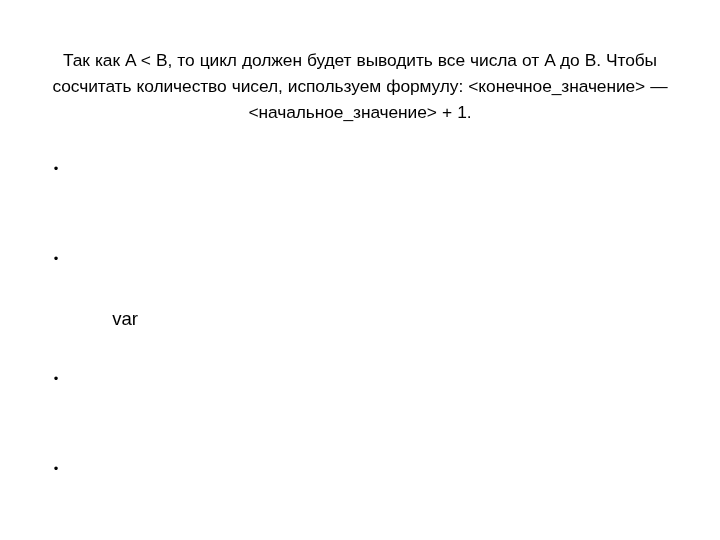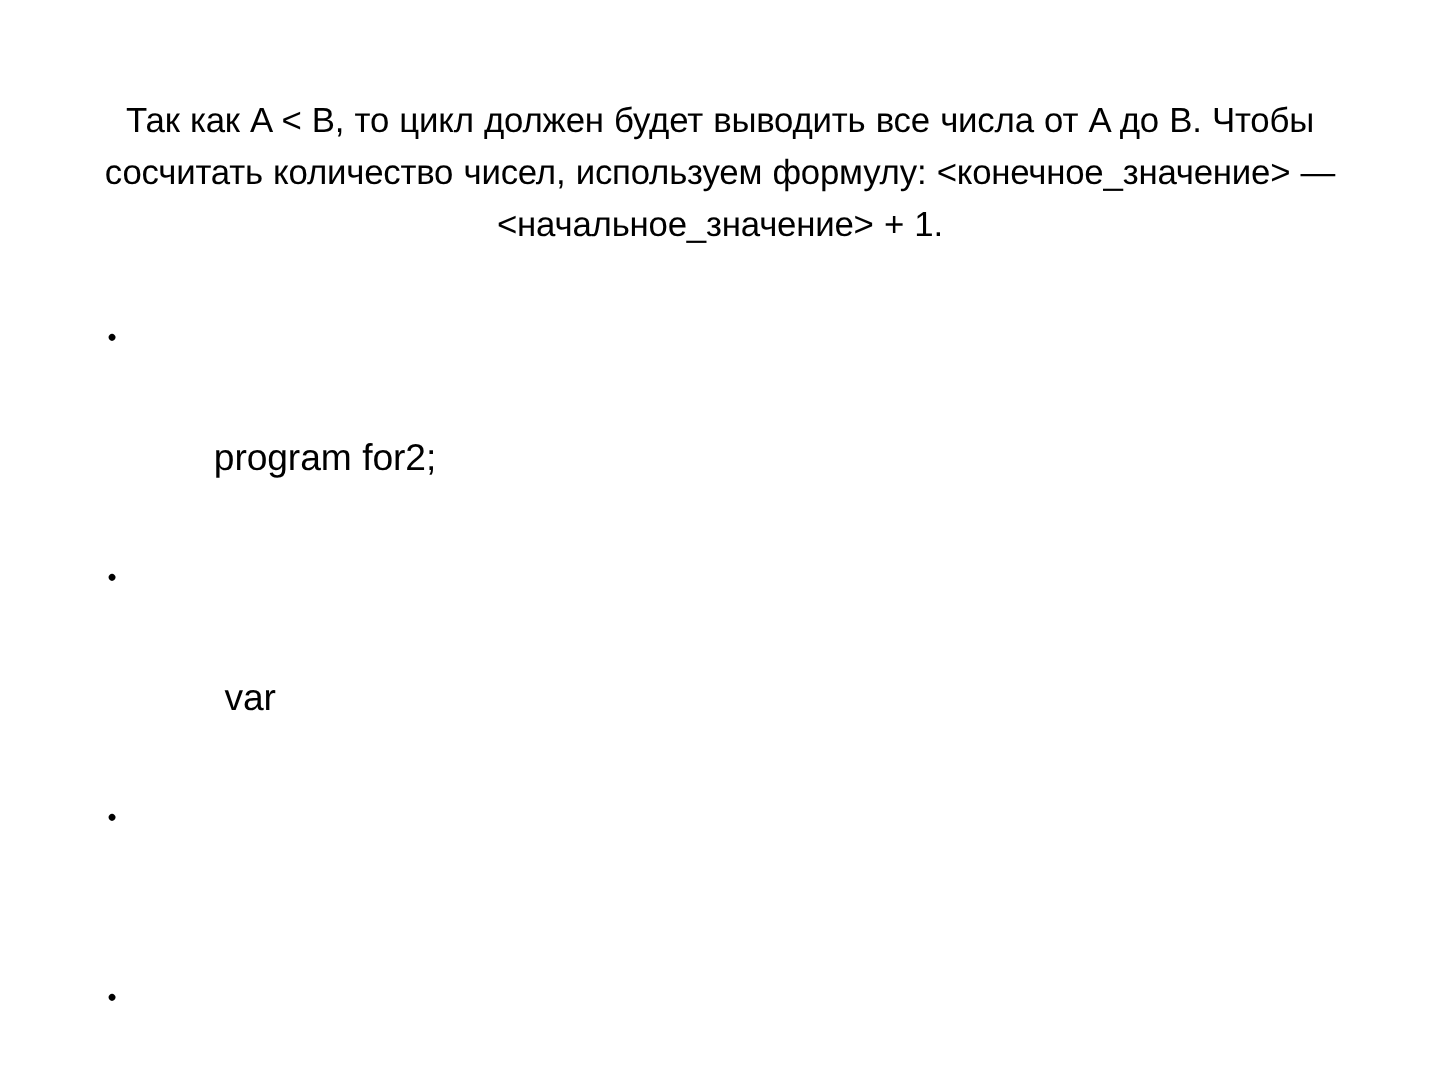--- a/index.html
+++ b/index.html
@@ -72,21 +72,20 @@
 <body>
 
 <div class="slide">
 
   <p class="intro">Так как A &lt; B, то цикл должен будет выводить все числа от A до B. Чтобы сосчитать количество чисел, используем формулу: &lt;конечное_значение&gt; — &lt;начальное_значение&gt; + 1.</p>
 
   <ul class="code-list">
 
     <li class="code-item">
       <span class="bullet">•</span>
-      <span class="code-text">program for2;</span>
     </li>
 
     <li class="code-item">
       <span class="bullet">•</span>
       <span class="code-text"> var</span>
     </li>
 
     <li class="code-item">
       <span class="bullet">•</span>
     </li>

